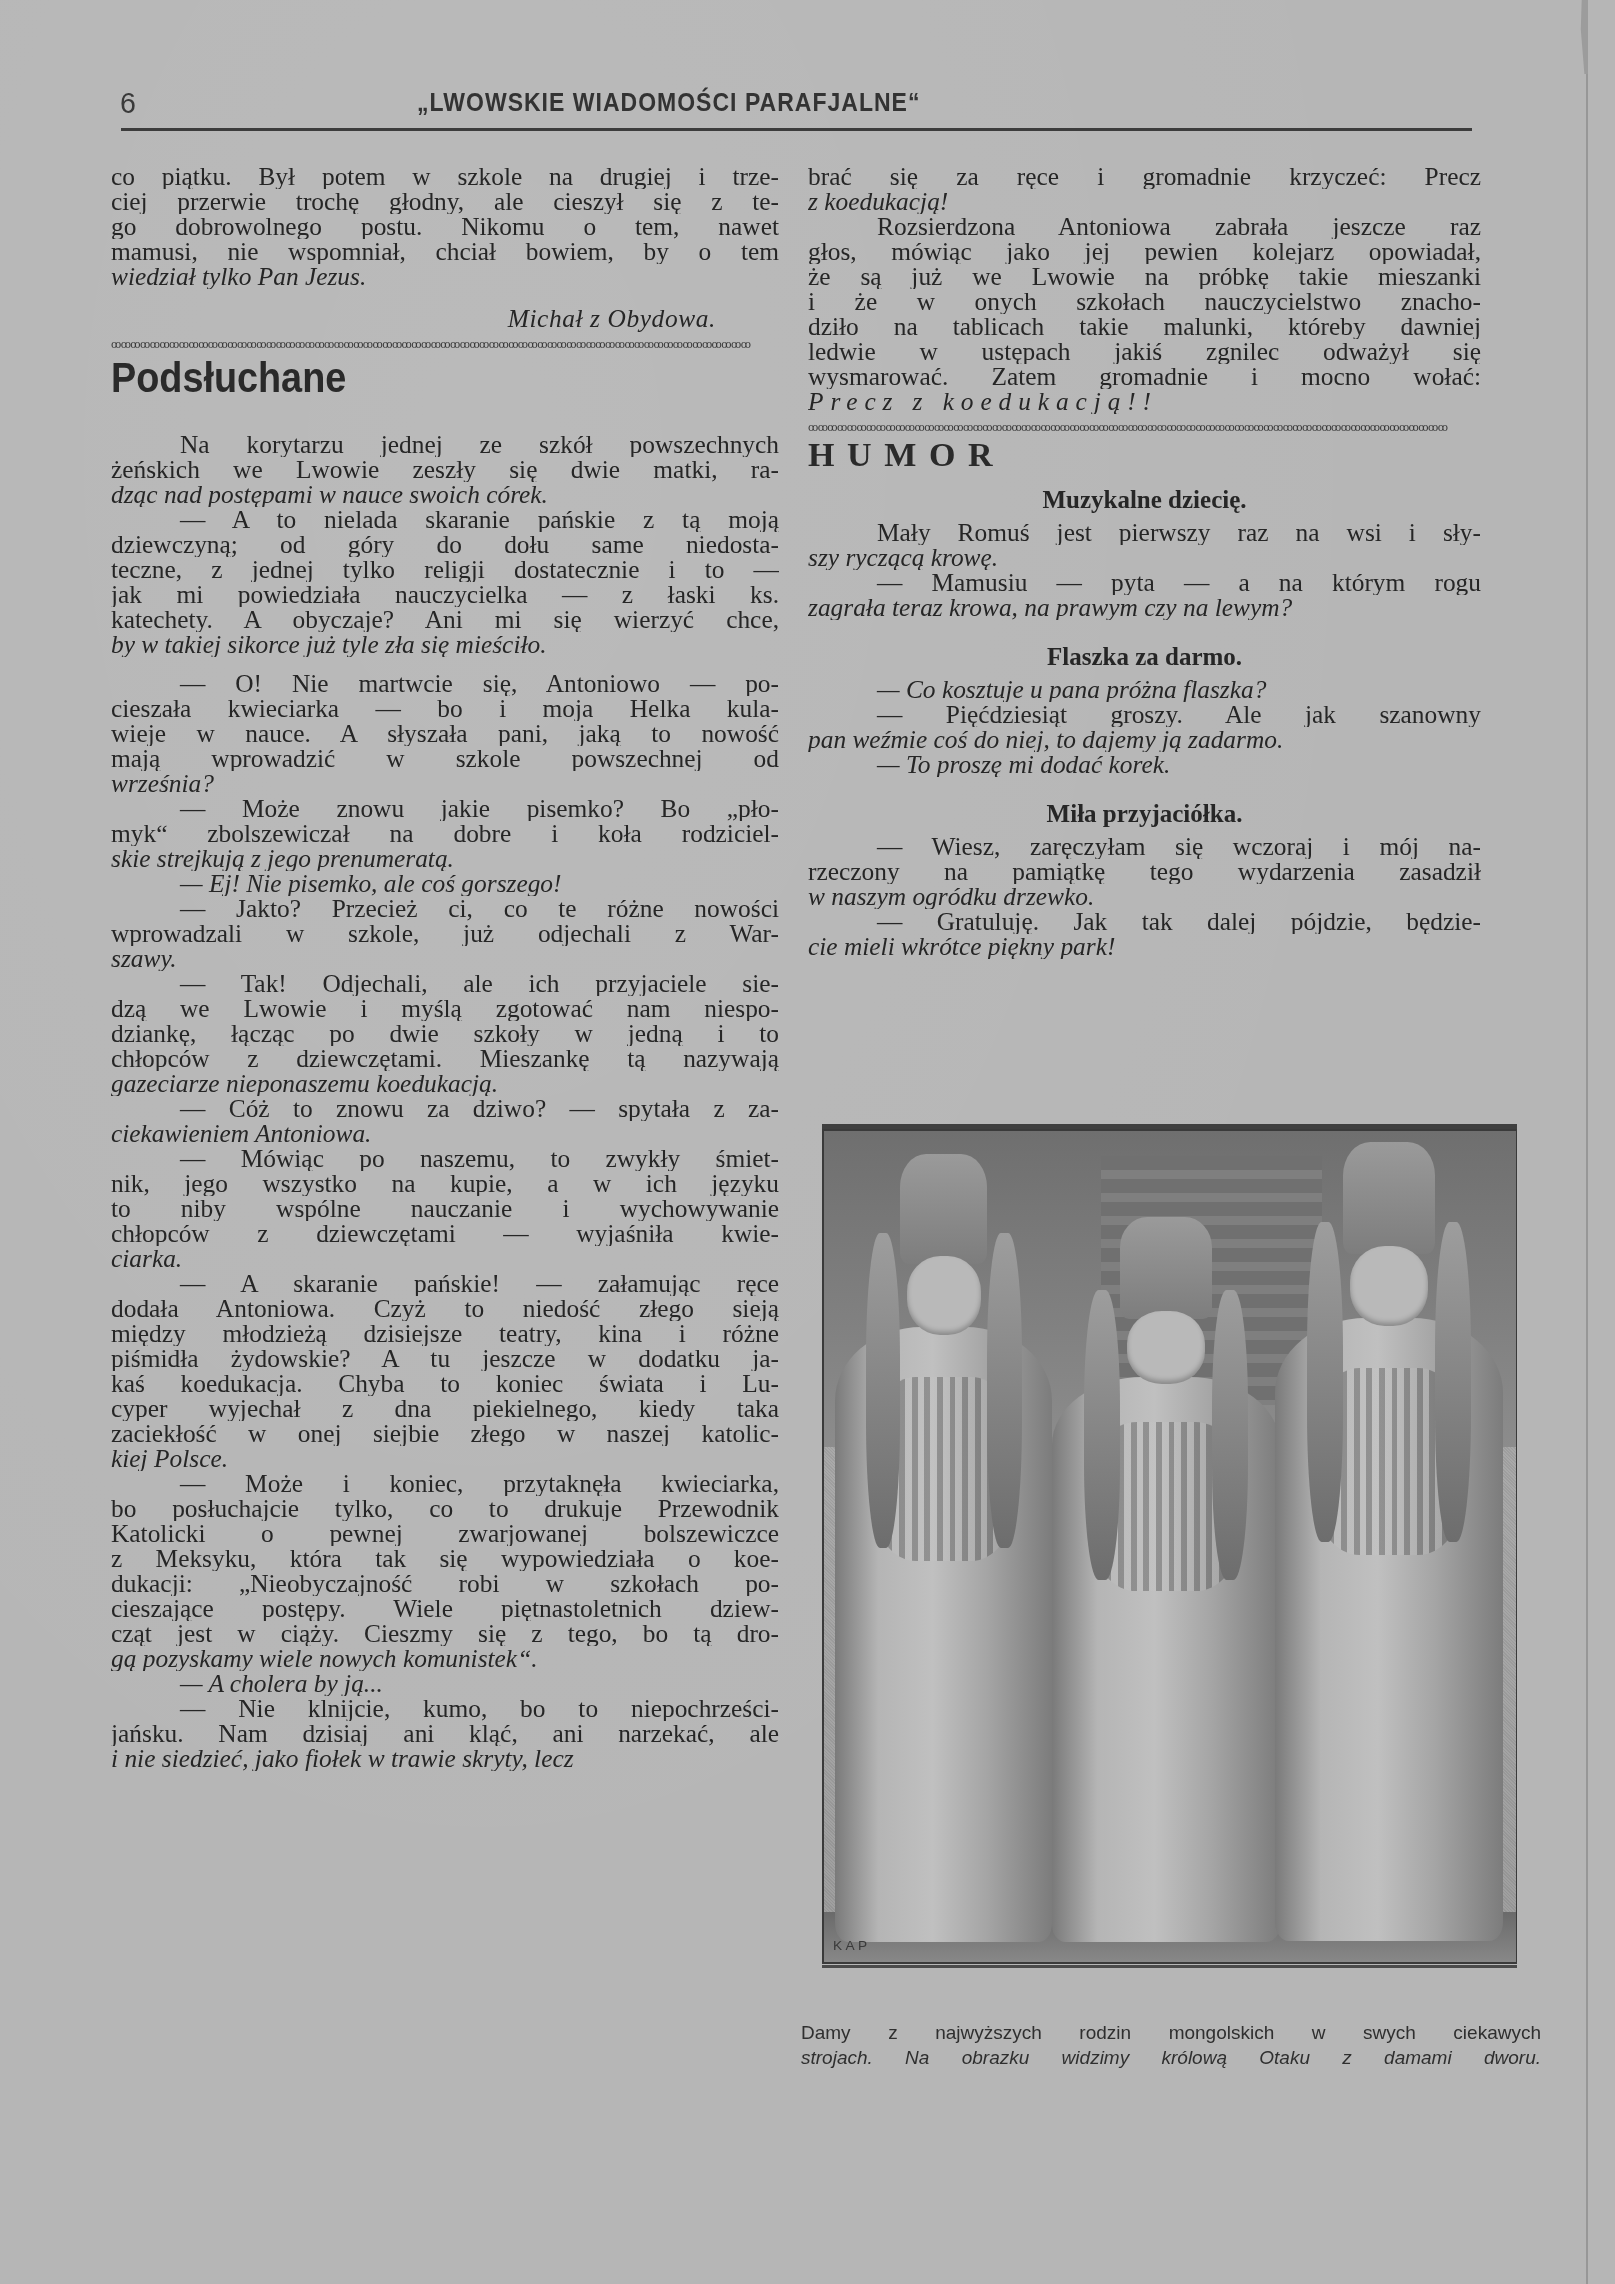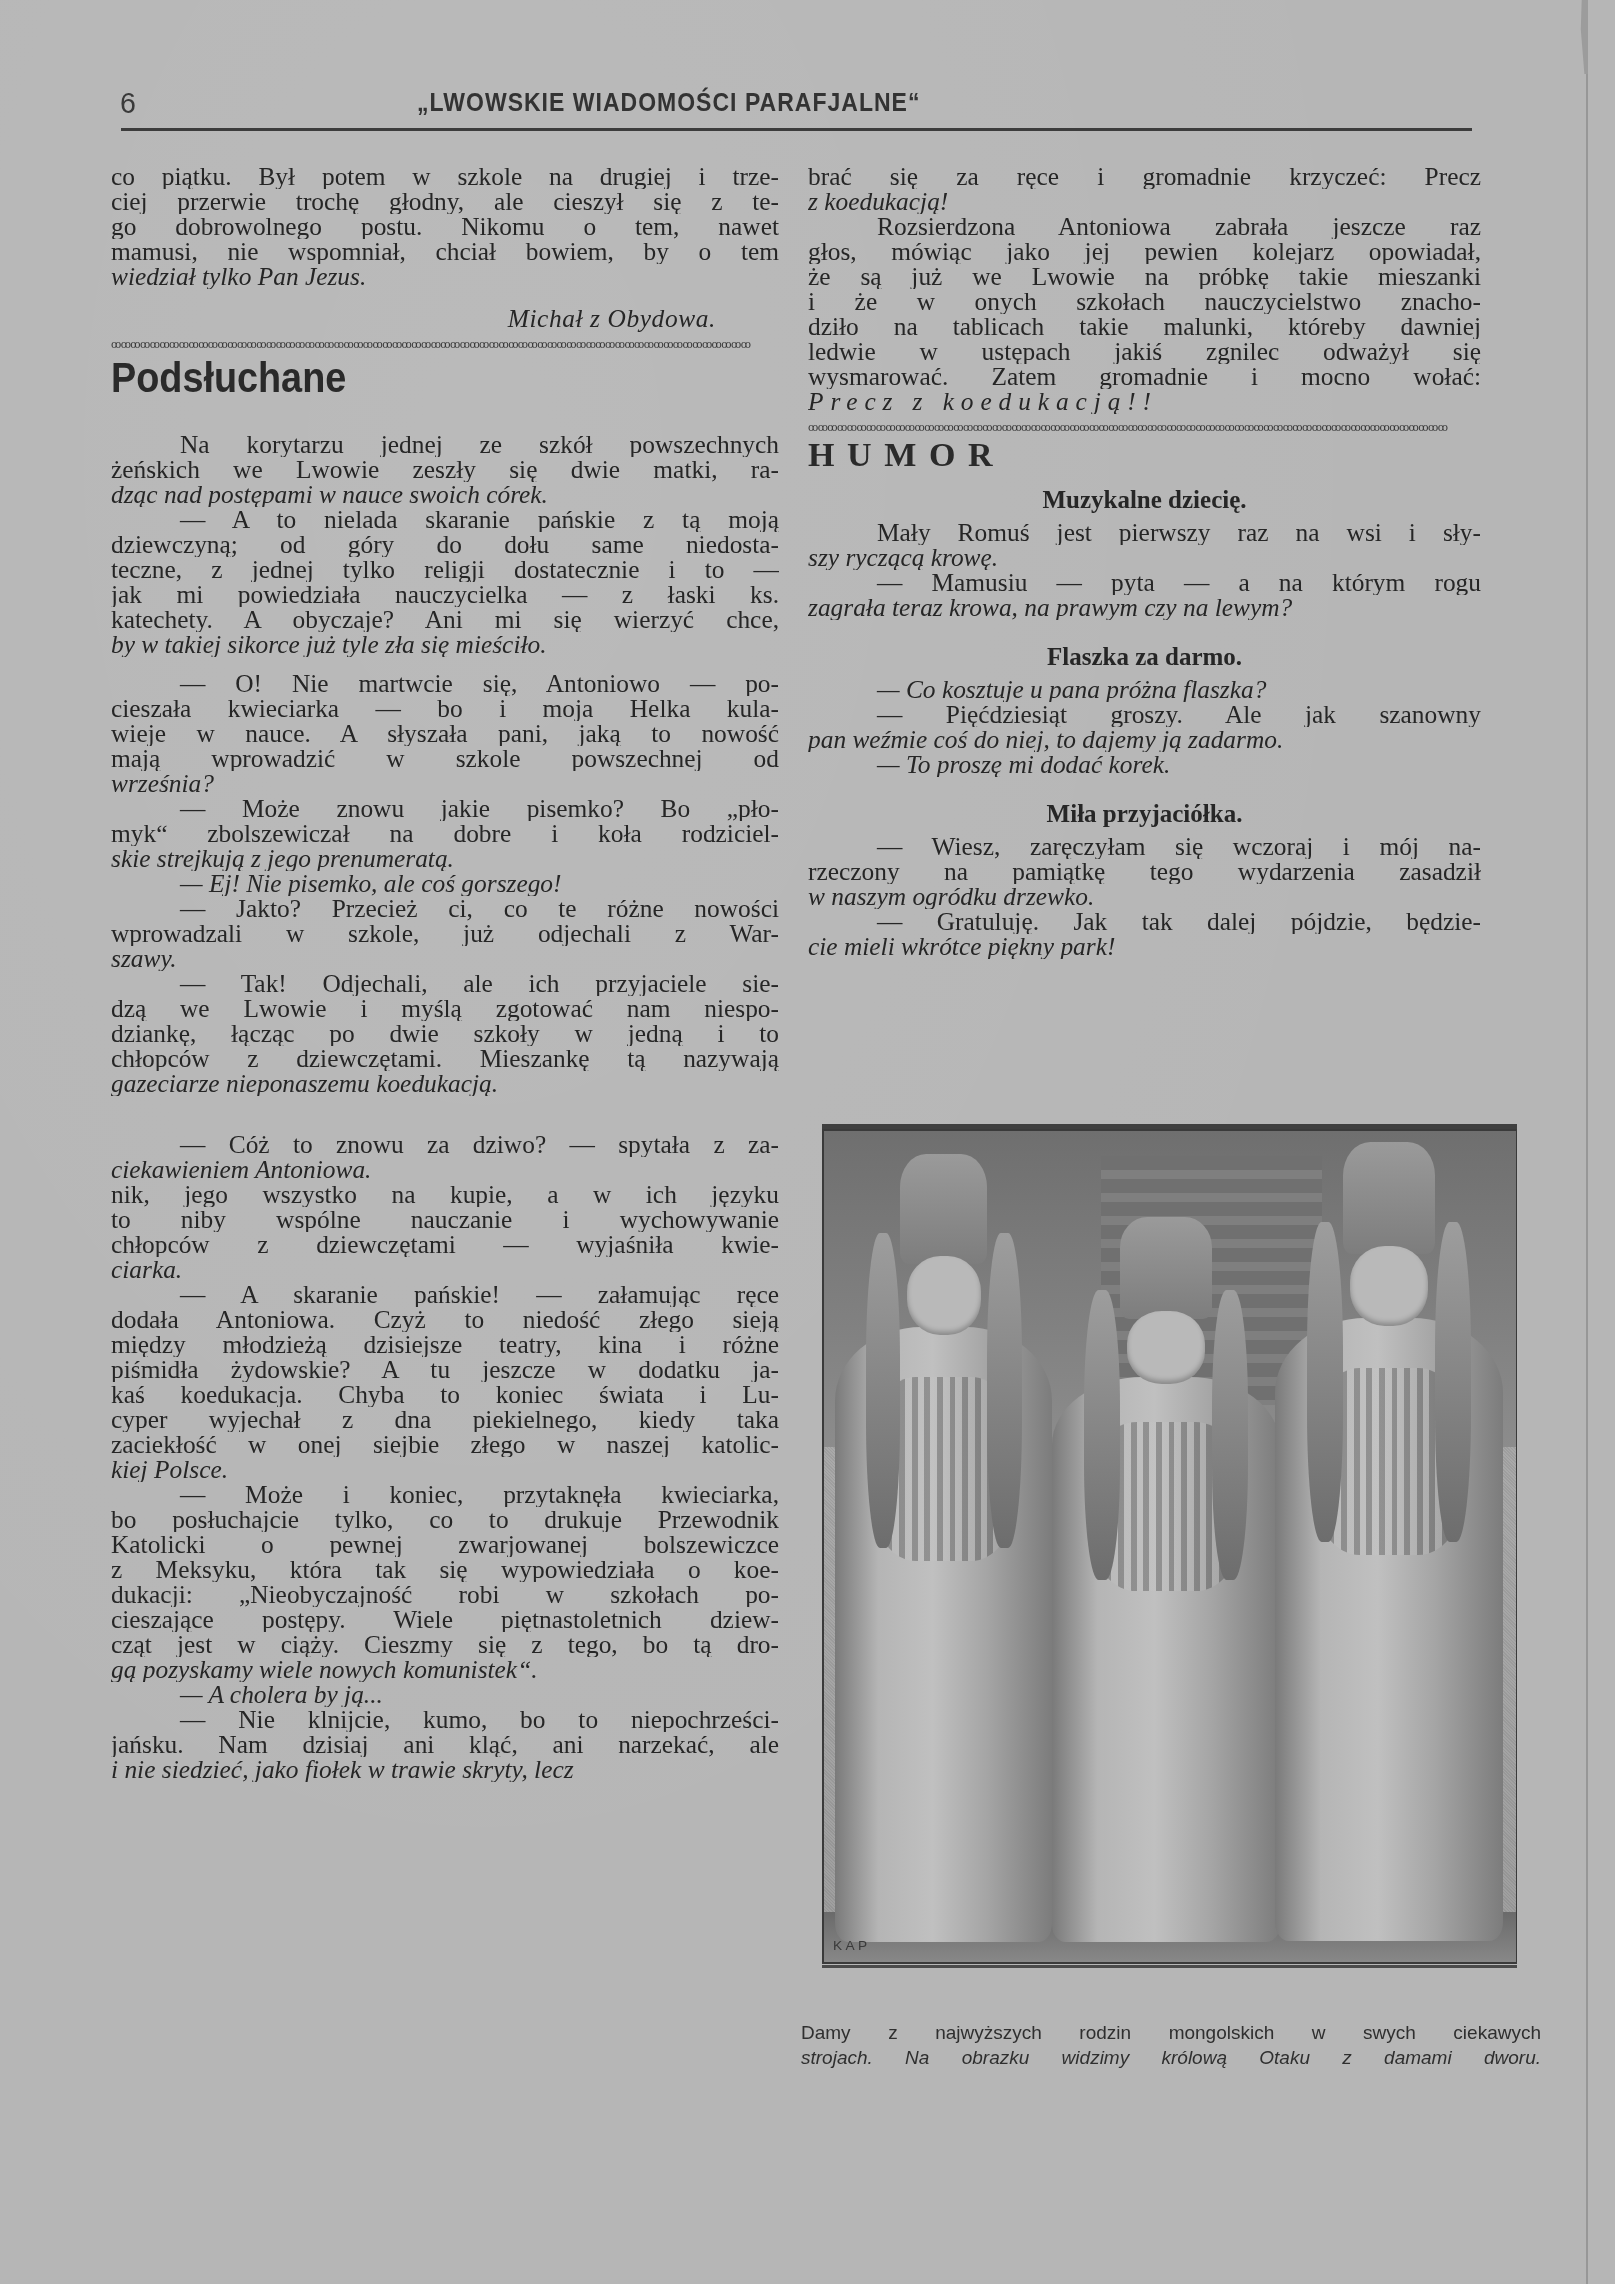--- a/index.html
+++ b/index.html
@@ -206,24 +206,25 @@
           <span class="line last">szawy.</span>
         </div>
         <div>
           <span class="line" style="padding-left: 69px;">— Tak! Odjechali, ale ich przyjaciele sie-</span>
           <span class="line">dzą we Lwowie i myślą zgotować nam niespo-</span>
           <span class="line">dziankę, łącząc po dwie szkoły w jedną i to</span>
           <span class="line">chłopców z dziewczętami. Mieszankę tą nazywają</span>
           <span class="line last">gazeciarze nieponaszemu koedukacją.</span>
         </div>
         <div>
-          <span class="line" style="padding-left: 69px; margin-top: 36px;">— Cóż to znowu za dziwo? — spytała z za-</span>
+          <span class="line" style="padding-left: 69px;">— Cóż to znowu za dziwo? — spytała z za-</span>
           <span class="line last">ciekawieniem Antoniowa.</span>
         </div>
         <div>
+          <span class="line" style="padding-left: 69px;">— Mówiąc po naszemu, to zwykły śmiet-</span>
           <span class="line">nik, jego wszystko na kupie, a w ich języku</span>
           <span class="line">to niby wspólne nauczanie i wychowywanie</span>
           <span class="line">chłopców z dziewczętami — wyjaśniła kwie-</span>
           <span class="line last">ciarka.</span>
         </div>
         <div>
           <span class="line" style="padding-left: 69px;">— A skaranie pańskie! — załamując ręce</span>
           <span class="line">dodała Antoniowa. Czyż to niedość złego sieją</span>
           <span class="line">między młodzieżą dzisiejsze teatry, kina i różne</span>
           <span class="line">piśmidła żydowskie? A tu jeszcze w dodatku ja-</span>

